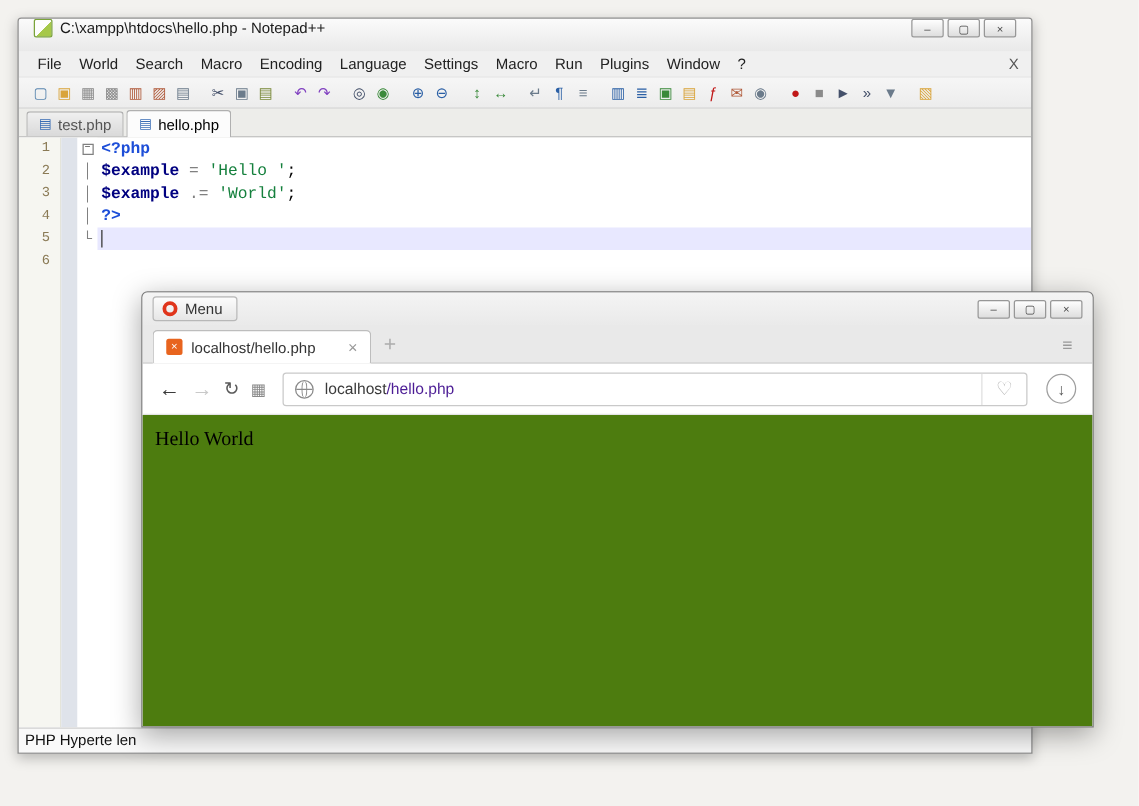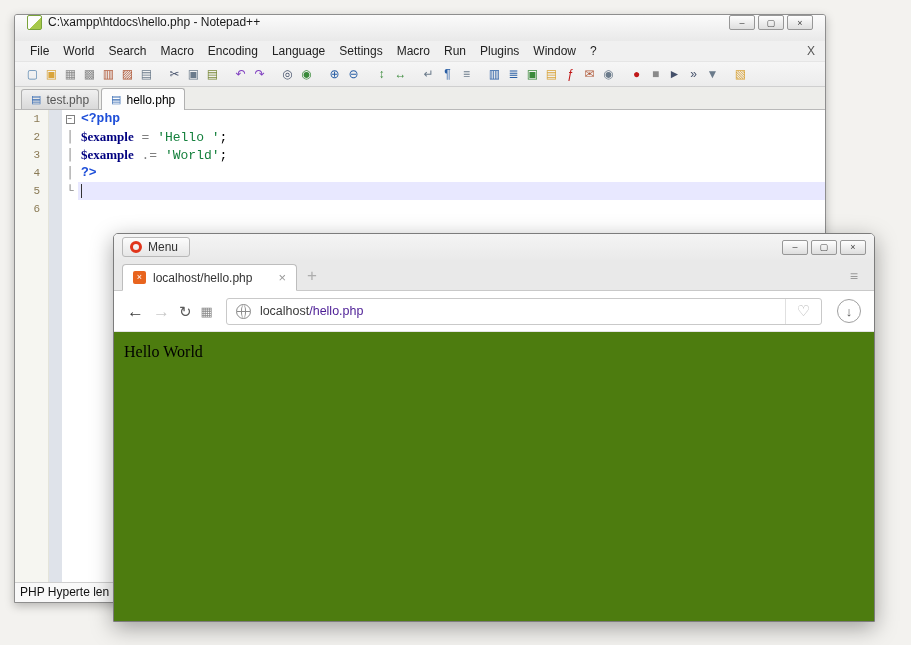--- a/index.html
+++ b/index.html
@@ -93,35 +93,35 @@
     font-size:8px; line-height:1; color:#404040;
   }
   .col-code {
     flex:1; font:13px/18px "Liberation Mono","DejaVu Sans Mono",monospace;
     color:#000;
   }
   .code-line { height:18px; padding-left:3px; white-space:pre; }
   .code-line.current { background:#e8e8ff; }
   .caret { display:inline-block; width:1px; height:14px; background:#333; vertical-align:middle; }
   .t-tag { color:#1d4ed8; font-weight:bold; }
-  .t-var { color:#000080; font-weight:bold;font-family:Liberation Serif, serif; }
+  .t-var { color:#000080; font-weight:bold; }
   .t-kw  { color:#000080; font-weight:bold; }
   .t-str { color:#15803d; }
   .t-op  { color:#808080; }
   .t-pl  { color:#000; }
 
   .npp-status {
     flex:0 0 20px; height:20px; background:#f9f9f9; border-top:1px solid #cfcfcf;
     font-size:12px; line-height:19px; color:#111; padding-left:5px;
     white-space:nowrap; overflow:hidden;
   }
 
   
   .opera-window {
-    position:absolute; left:113px; top:233px; width:762px; height:389px;
+    position:absolute; left:113px; top:233px; width:762px; height:349px;
     background:#fff; border:1px solid #7c7c7c; border-radius:5px 5px 0 0;
     box-shadow:0 6px 22px rgba(0,0,0,.35);
     display:flex; flex-direction:column; z-index:2; overflow:hidden;
   }
   .o-titlebar {
     flex:0 0 26px; display:flex; align-items:center; padding:0 8px;
     background:linear-gradient(#f4f4f4,#eaeaea);
   }
   .o-menu-button {
     display:flex; align-items:center; gap:6px; padding:2px 11px 2px 7px;

